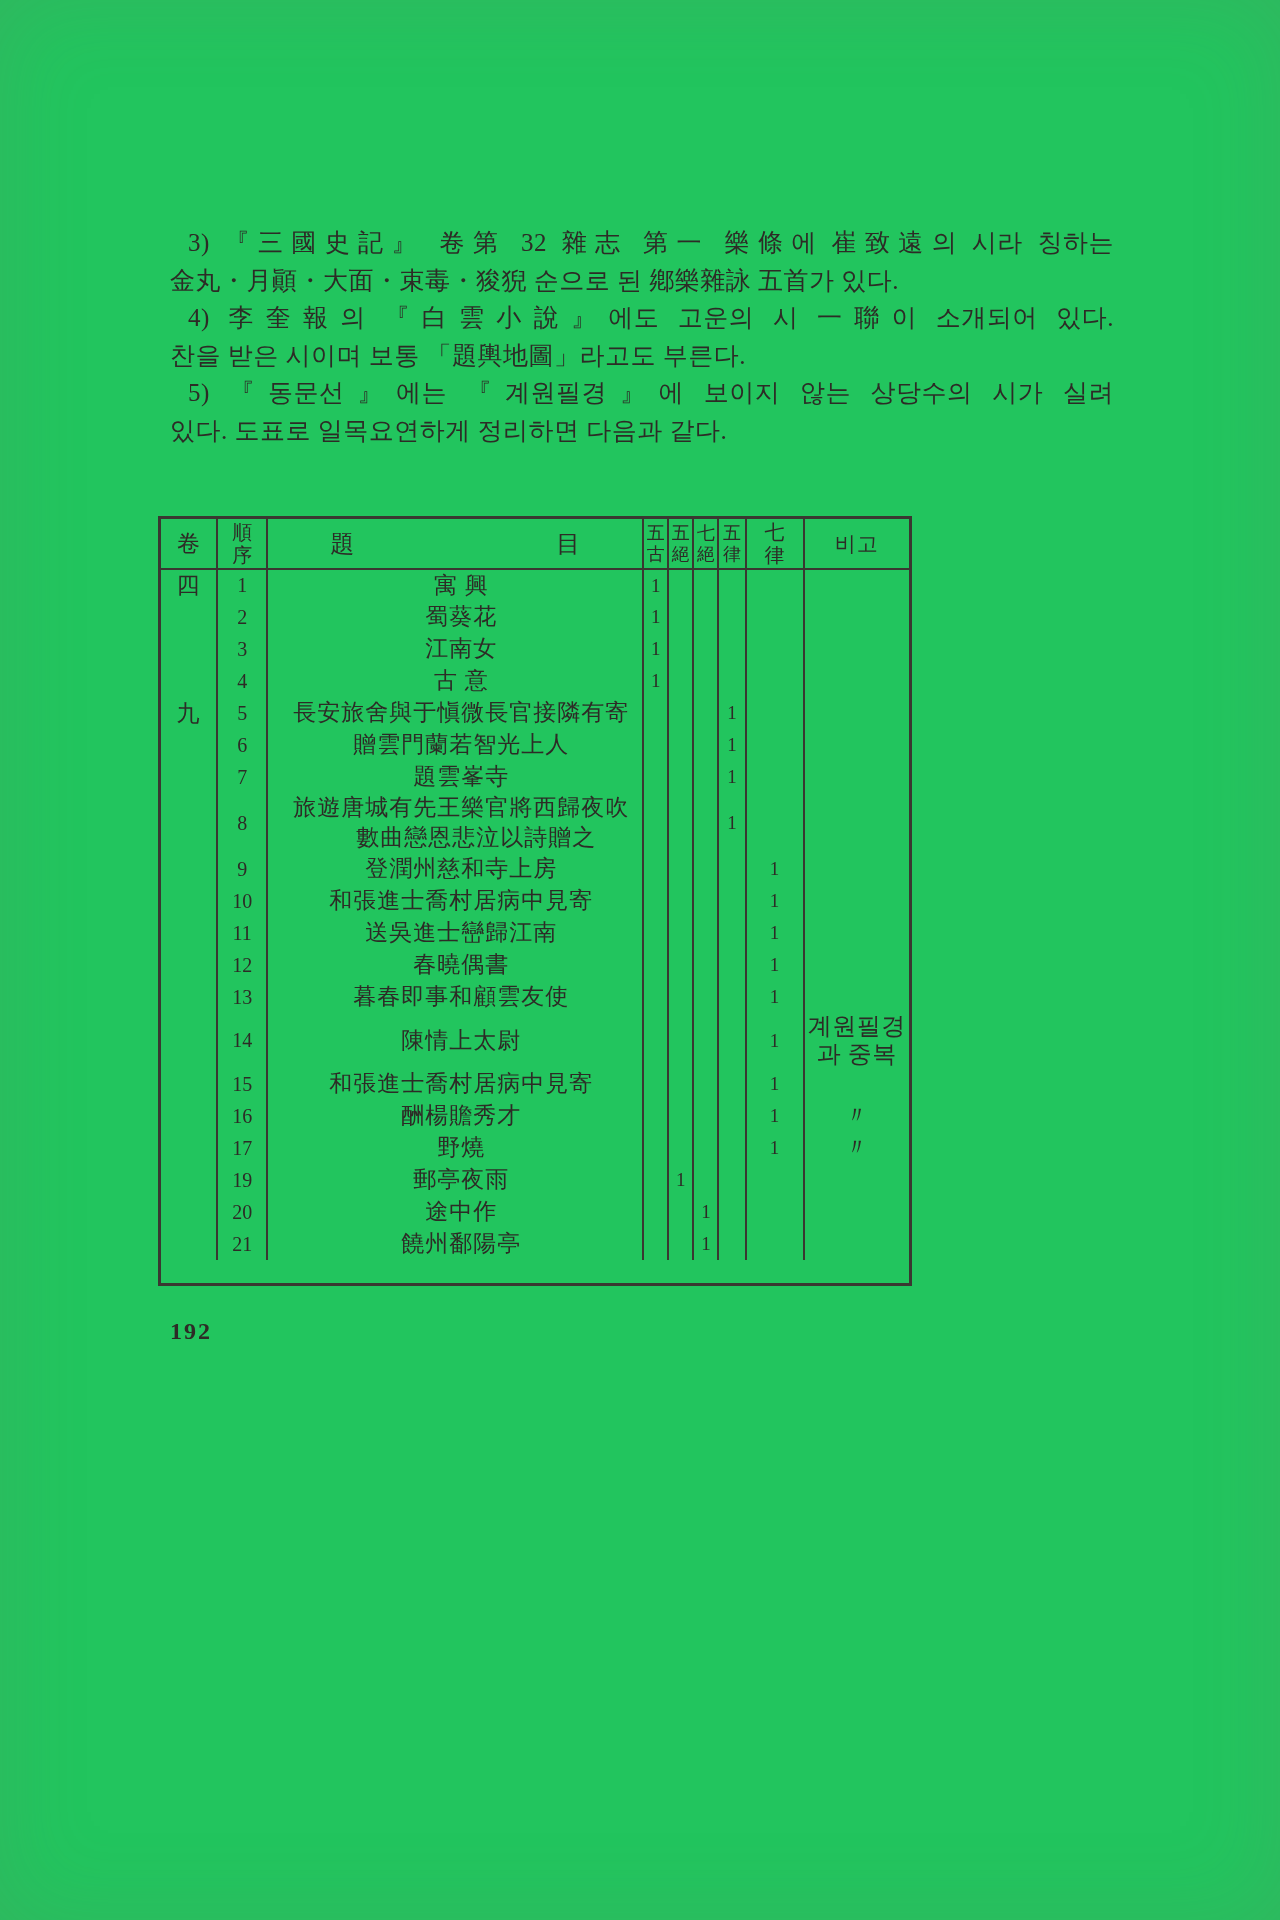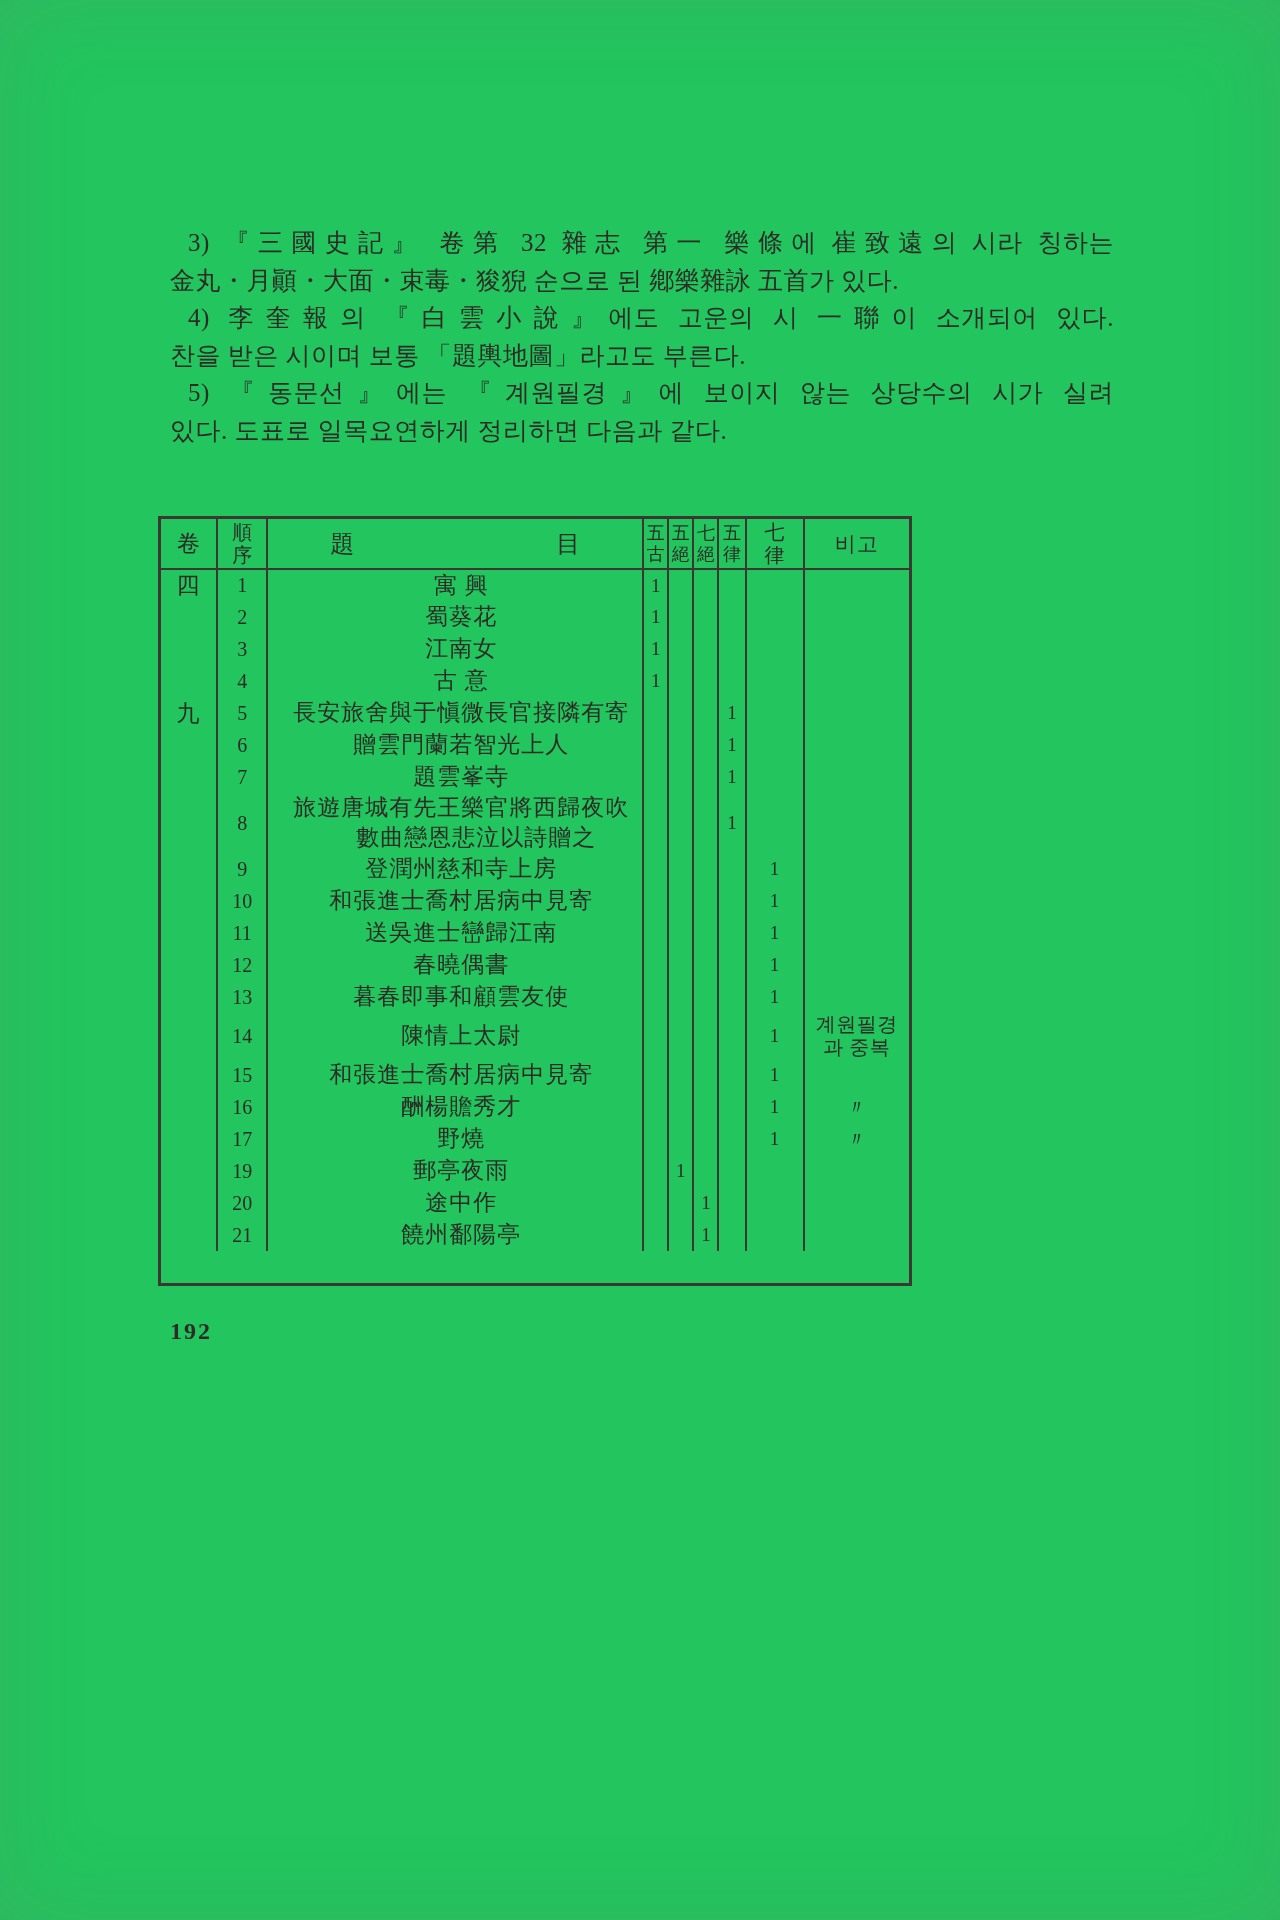--- a/index.html
+++ b/index.html
@@ -75,21 +75,21 @@
     padding: 0 62px;
     font-size: 24px;
   }
 
   td.col-vol   { text-align: center; font-size: 23px; letter-spacing: 1px; }
   td.col-order { text-align: center; font-size: 20px; font-family: "Liberation Serif", serif; }
   td.col-title { text-align: center; padding-left: 12px; font-size: 23px; letter-spacing: 1px; }
   td.col-title div { line-height: 30px; }
   td.col-title .title-cont { padding-left: 30px; }
   td.col-n     { text-align: center; font-size: 19px; }
-  td.col-remark { text-align: center; font-size: 20px; line-height: 1.15; letter-spacing: 0.5px; }
+  td.col-remark { text-align: center; font-size: 24px; line-height: 1.15; letter-spacing: 0.5px; }
 
   
   .page-number {
     position: absolute;
     left: 170px;
     top: 1318px;
     font-size: 24px;
     font-weight: bold;
     letter-spacing: 2px;
   }

